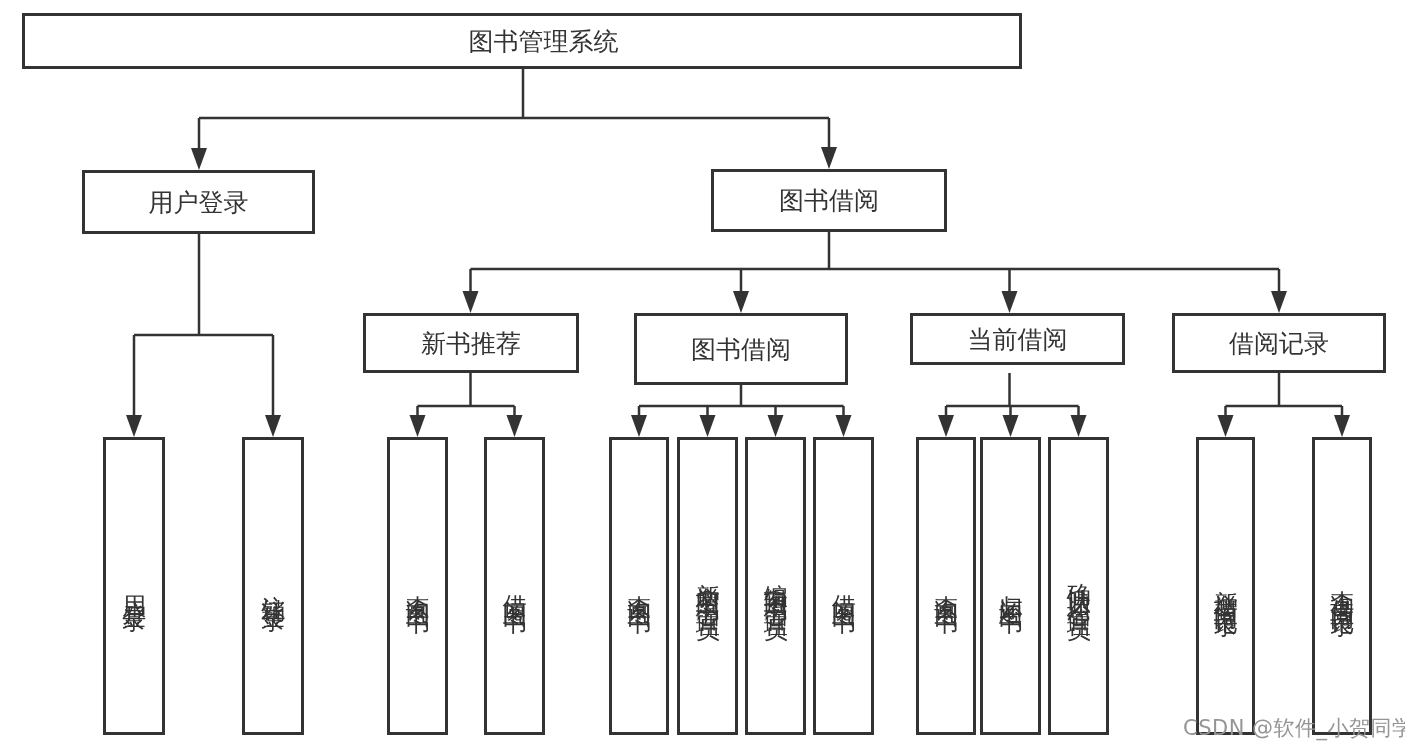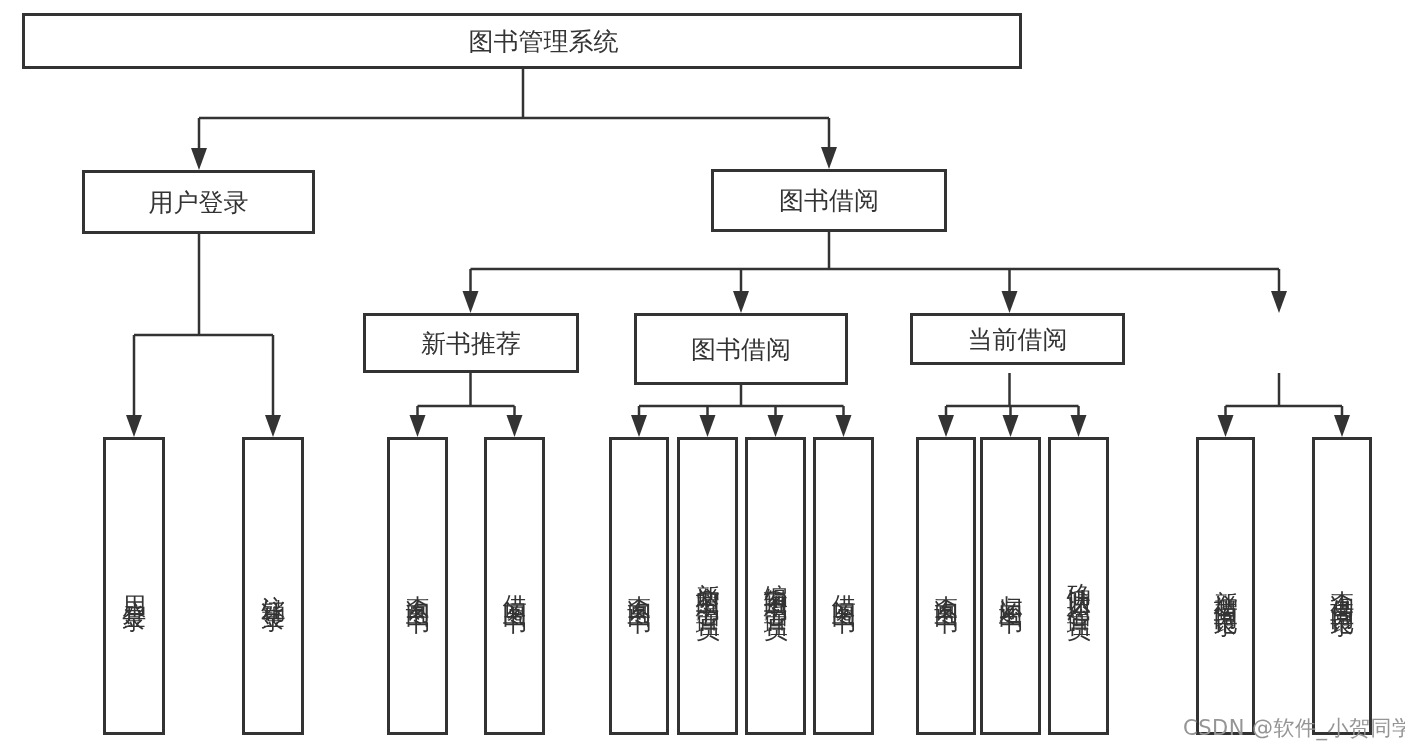--- a/index.html
+++ b/index.html
@@ -132,20 +132,23 @@
 
   <div class="box" style="left:363px; top:313px; width:216px; height:60px;">
     <span>新书推荐</span>
   </div>
   <div class="box" style="left:634px; top:313px; width:214px; height:72px;">
     <span>图书借阅</span>
   </div>
   <div class="box" style="left:902px; top:313px; width:215px; height:52px;margin-left:8px;">
     <span>当前借阅</span>
   </div>
+  <div class="box" style="left:1172px; top:313px; width:214px; height:60px;">
+    <span>借阅记录</span>
+  </div>
 
   <div class="box leaf" style="left:103px; top:437px; width:62px; height:298px;">
     <span class="vtext">用户登录</span>
   </div>
   <div class="box leaf" style="left:242px; top:437px; width:62px; height:298px;">
     <span class="vtext">注销登录</span>
   </div>
   <div class="box leaf" style="left:387px; top:437px; width:61px; height:298px;">
     <span class="vtext">查询图书</span>
   </div>

